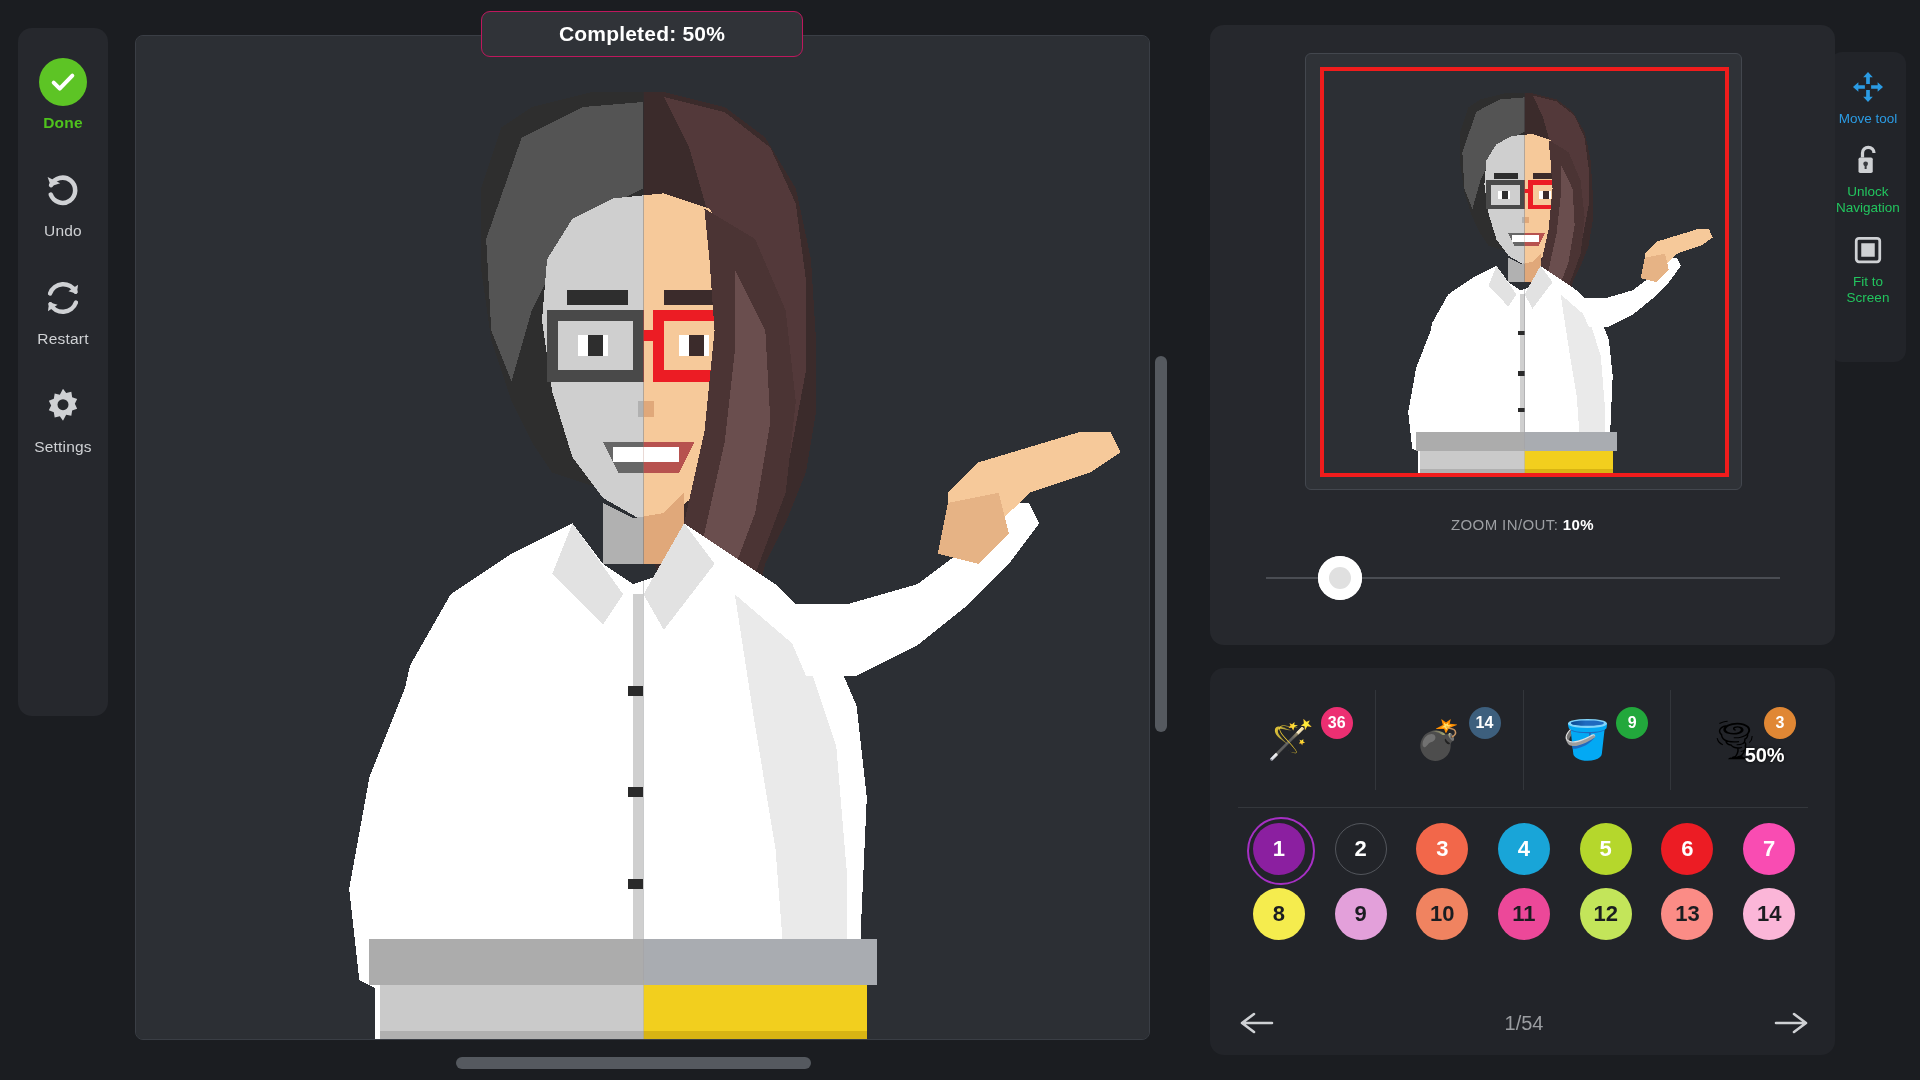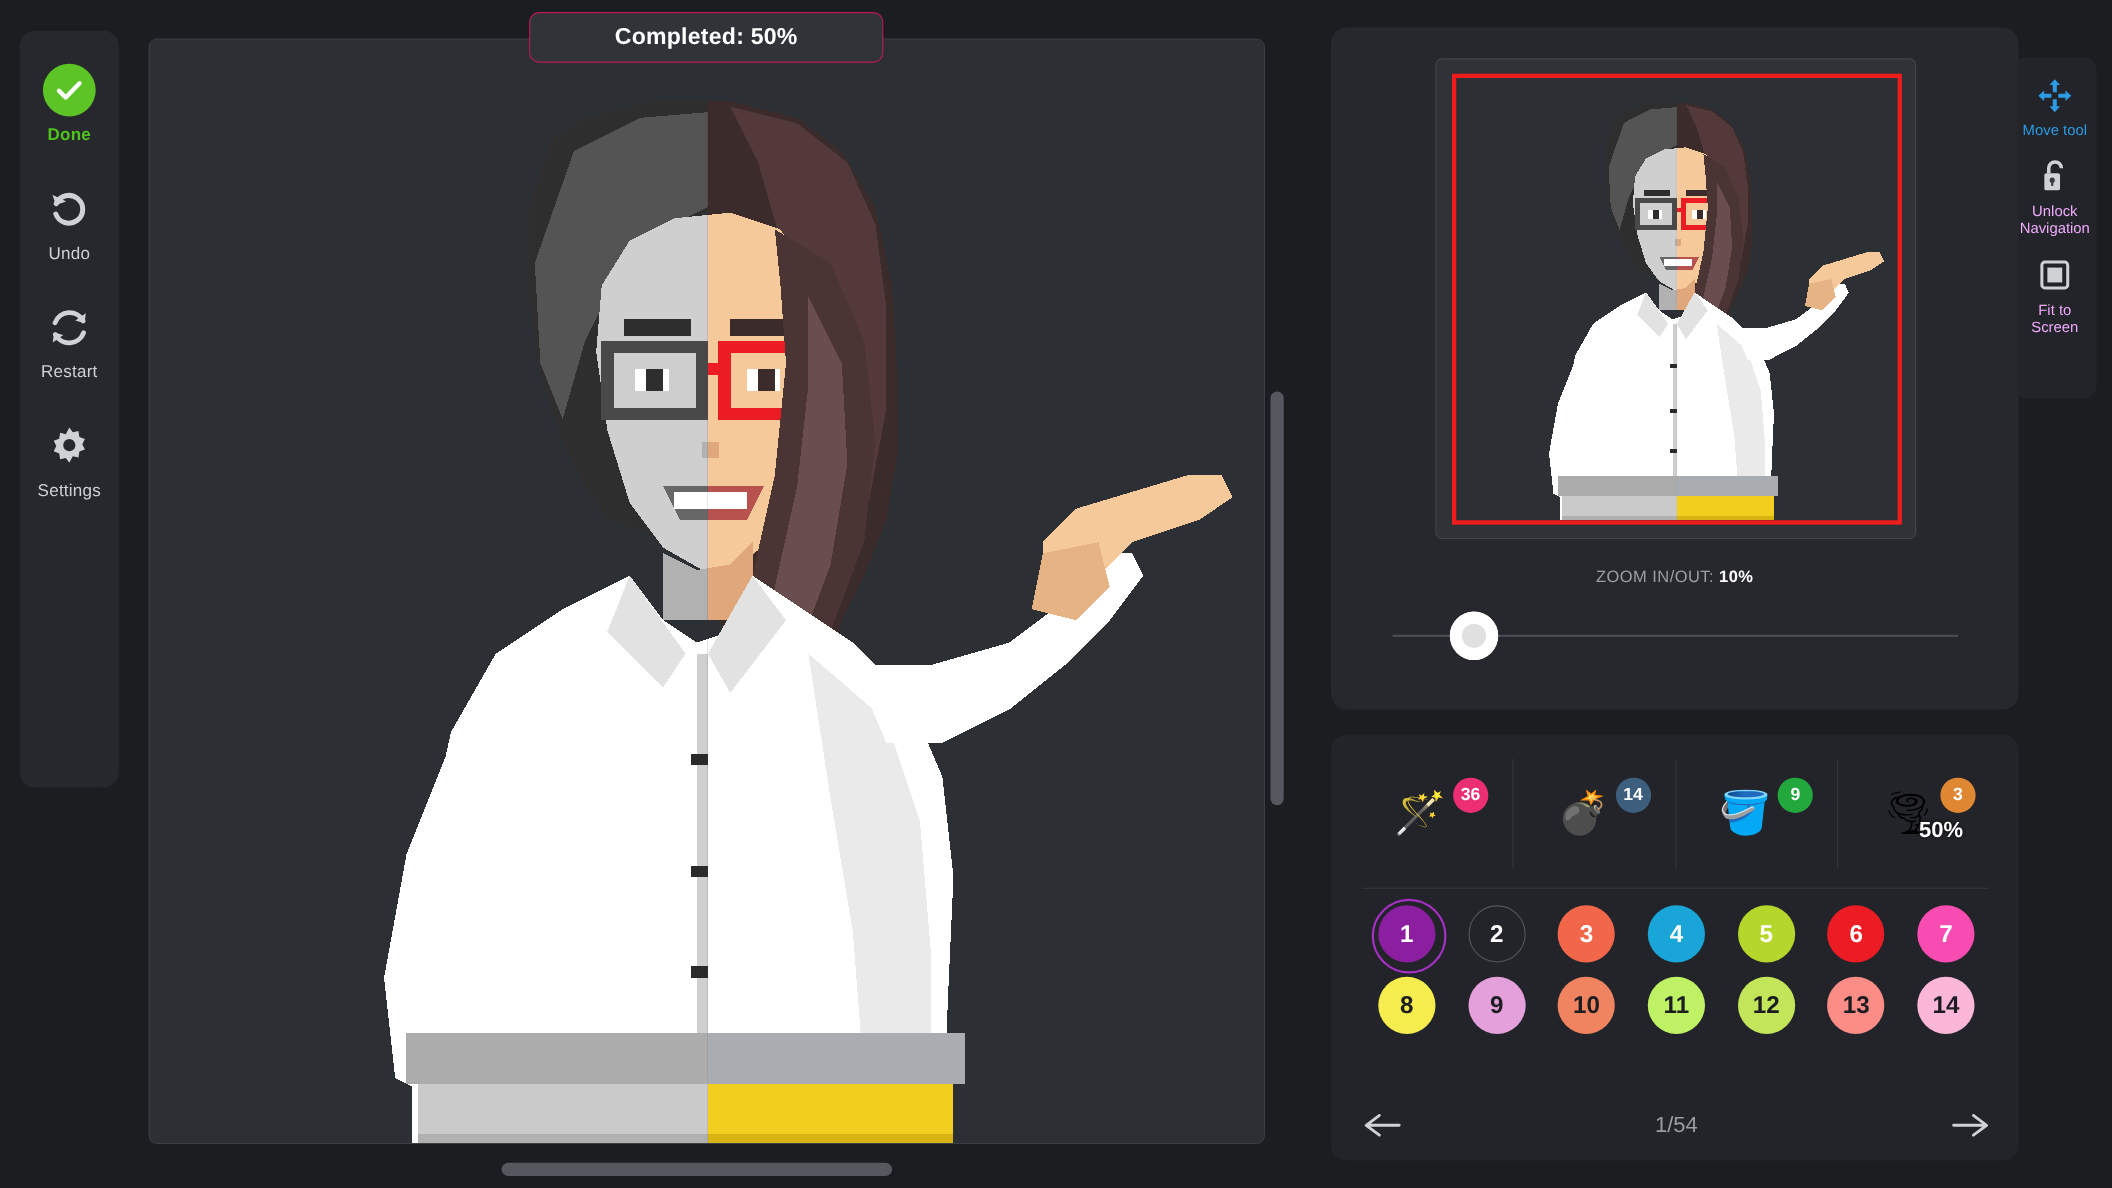--- a/index.html
+++ b/index.html
@@ -84,21 +84,21 @@
     background: #222429;
     border-radius: 12px;
     display: flex; flex-direction: column; align-items: flex-start;
     padding-top: 14px;
   }
   .rt-item {
     width: 76px; display: flex; flex-direction: column;
     align-items: center; cursor: pointer; margin-bottom: 12px;
   }
   .rt-ico { height: 42px; display:flex; align-items:center; justify-content:center; }
-  .rt-lbl { font-size: 13.5px; color: #f0abfc; text-align: center; line-height: 1.2; margin-top: 3px; }
+  .rt-lbl { font-size: 13.5px; color: #22c55e; text-align: center; line-height: 1.2; margin-top: 3px; }
   .rt-item.active .rt-lbl { color: #2b9be3; }
 
   .panel-top {
     position: absolute; left: 1210px; top: 25px;
     width: 625px; height: 620px;
     background: #26282d;
     border-radius: 14px;
   }
   .thumb-frame {
     position: absolute; left: 1305px; top: 53px;
@@ -451,21 +451,21 @@
       <div class="sw-cell">
         <div class="sw" style="background: rgb(245, 236, 78); color: rgb(27, 29, 33);">8</div>
       </div>
       <div class="sw-cell">
         <div class="sw" style="background: rgb(227, 160, 218); color: rgb(27, 29, 33);">9</div>
       </div>
       <div class="sw-cell">
         <div class="sw" style="background: rgb(240, 131, 96); color: rgb(27, 29, 33);">10</div>
       </div>
       <div class="sw-cell">
-        <div class="sw" style="background: #bef264; color: rgb(27, 29, 33);">11</div>
+        <div class="sw" style="background: #ec4899; color: rgb(27, 29, 33);">11</div>
       </div>
       <div class="sw-cell">
         <div class="sw" style="background: rgb(195, 229, 90); color: rgb(27, 29, 33);">12</div>
       </div>
       <div class="sw-cell">
         <div class="sw" style="background: rgb(251, 140, 134); color: rgb(27, 29, 33);">13</div>
       </div>
       <div class="sw-cell">
         <div class="sw" style="background: rgb(251, 182, 216); color: rgb(27, 29, 33);">14</div>
       </div>

